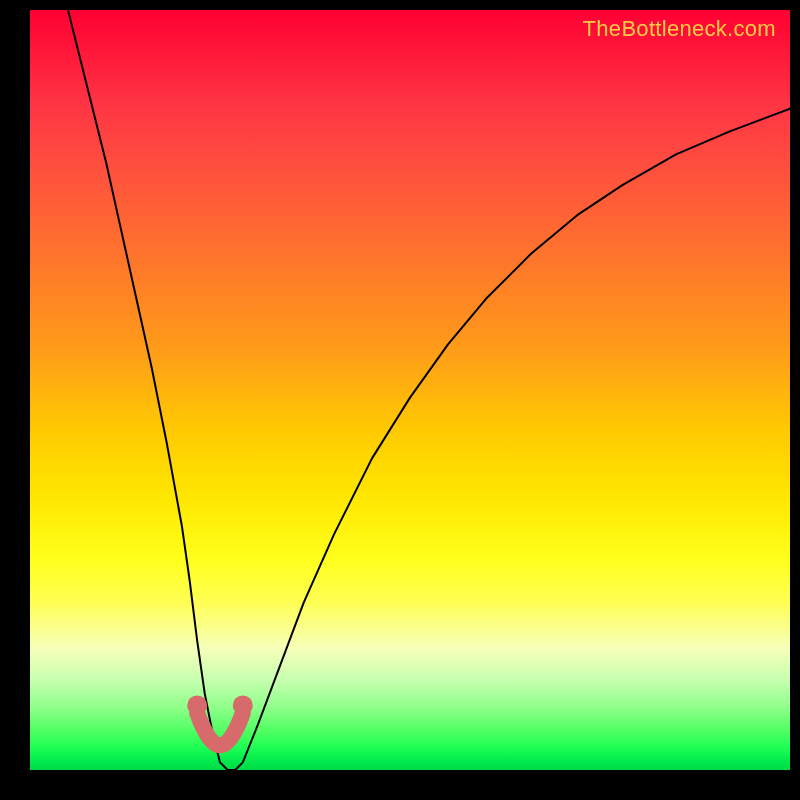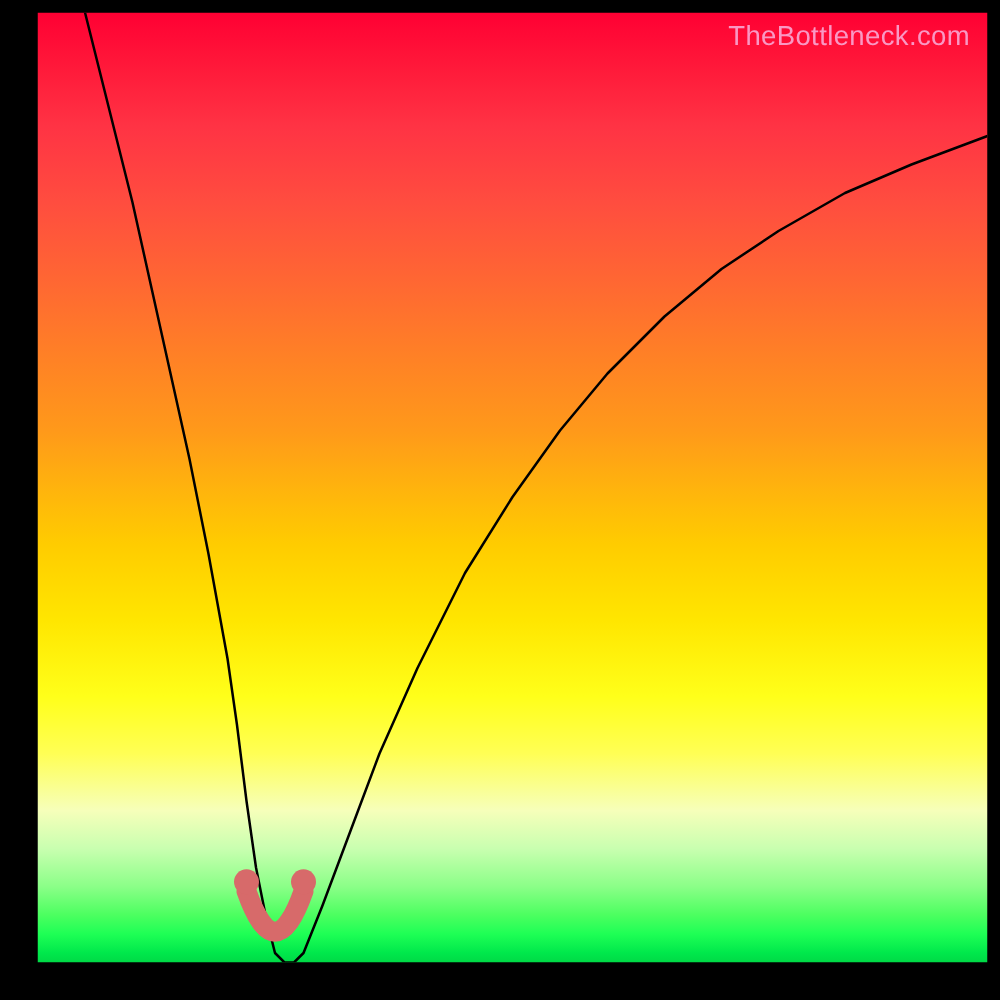--- a/index.html
+++ b/index.html
@@ -47,21 +47,21 @@
       #4cff60 95%,
       #1eff55 97%,
       #00e84b 99%,
       #00d946 100%
     );
   }
   .watermark {
     position: absolute;
     top: 6px;
     right: 14px;
-    color: #f9a8d4;
+    color: #fde047;
     font-size: 22px;
     font-weight: 500;
     letter-spacing: 0.3px;
     opacity: 0.9;
     user-select: none;
   }
   svg.curves {
     position: absolute;
     left: 0; top: 0;
     width: 760px;

